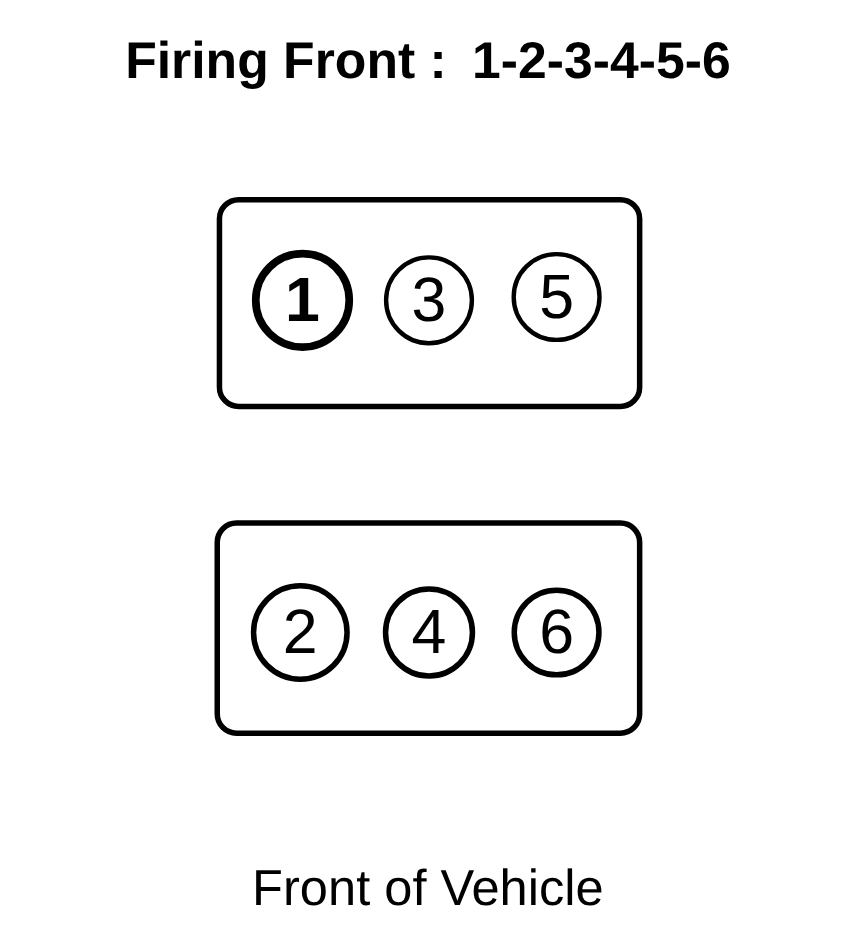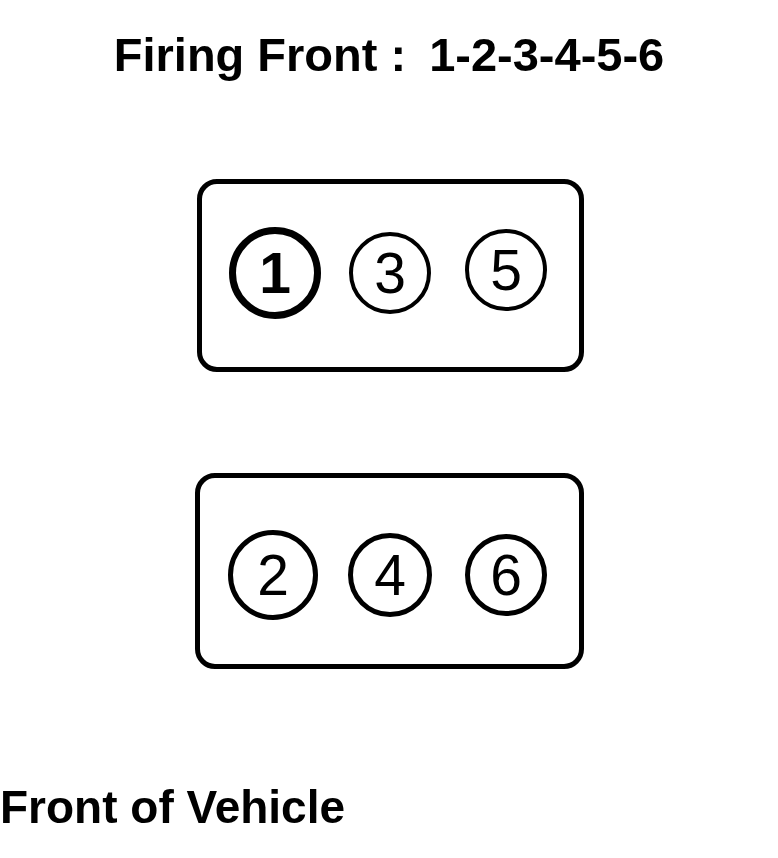--- a/index.html
+++ b/index.html
@@ -77,24 +77,24 @@
   .cyl-2 { left: 28px;  top: 52px; width: 90px; height: 90px; border-width: 5px; }
   .cyl-4 { left: 148px; top: 55px; width: 84px; height: 84px; border-width: 5px; }
   .cyl-6 { left: 265px; top: 56px; width: 82px; height: 82px; border-width: 5px; }
 
   
   .footer {
     position: absolute;
     top: 784px;
     left: 0;
     width: 778px;
-    text-align: left;
+    text-align: center;
     font-size: 46px;
     line-height: 46px;
-    font-weight: bold;
+    font-weight: normal;
     white-space: nowrap;
   }
 </style>
 </head>
 <body>
 
 <div class="stage">
 
   <div class="title">
     <span>Firing Front :</span><span class="order-value">1-2-3-4-5-6</span>

